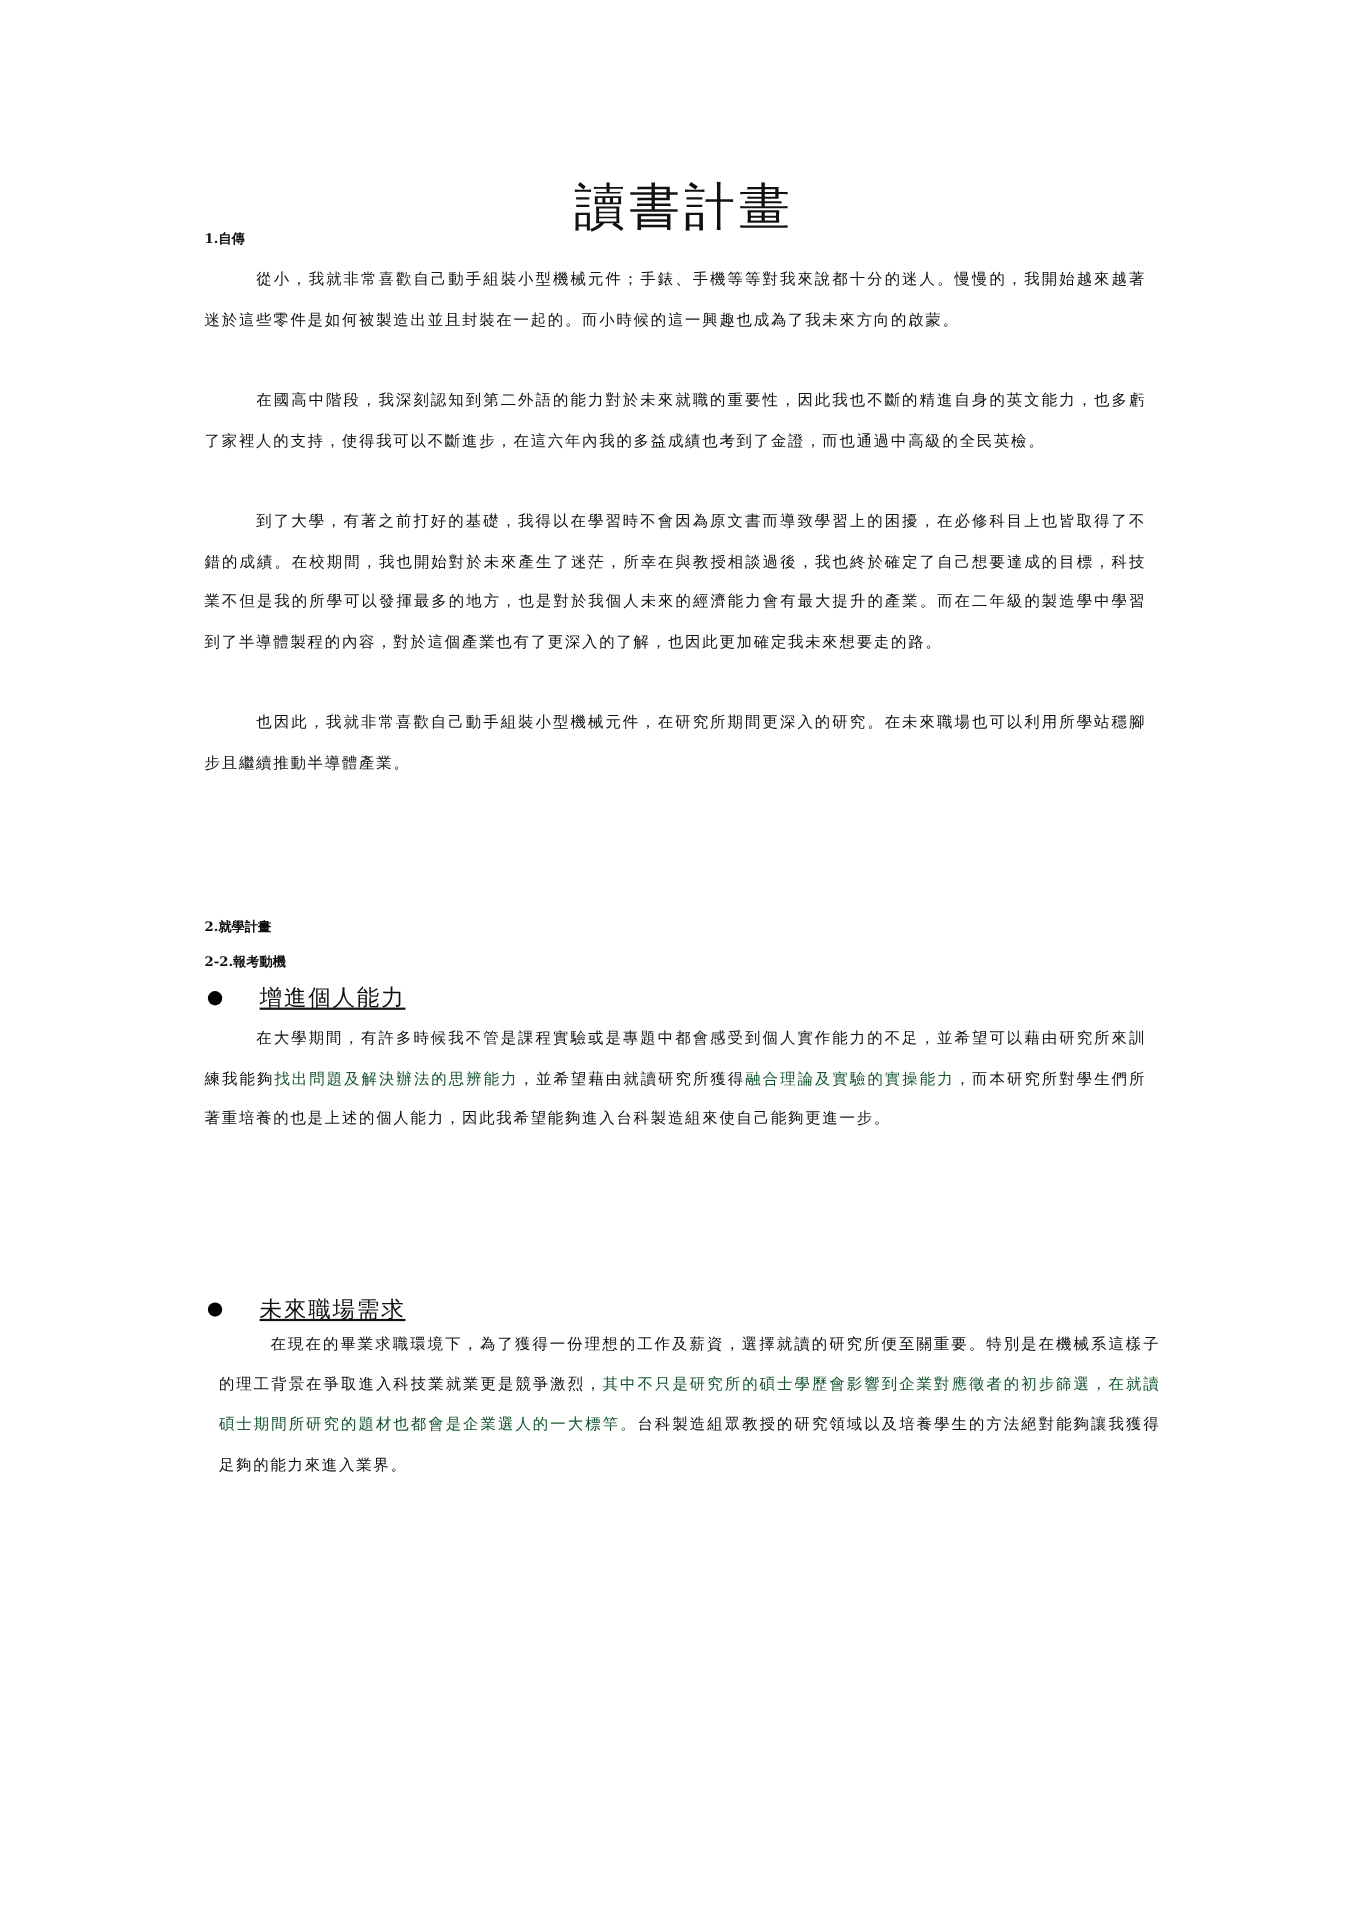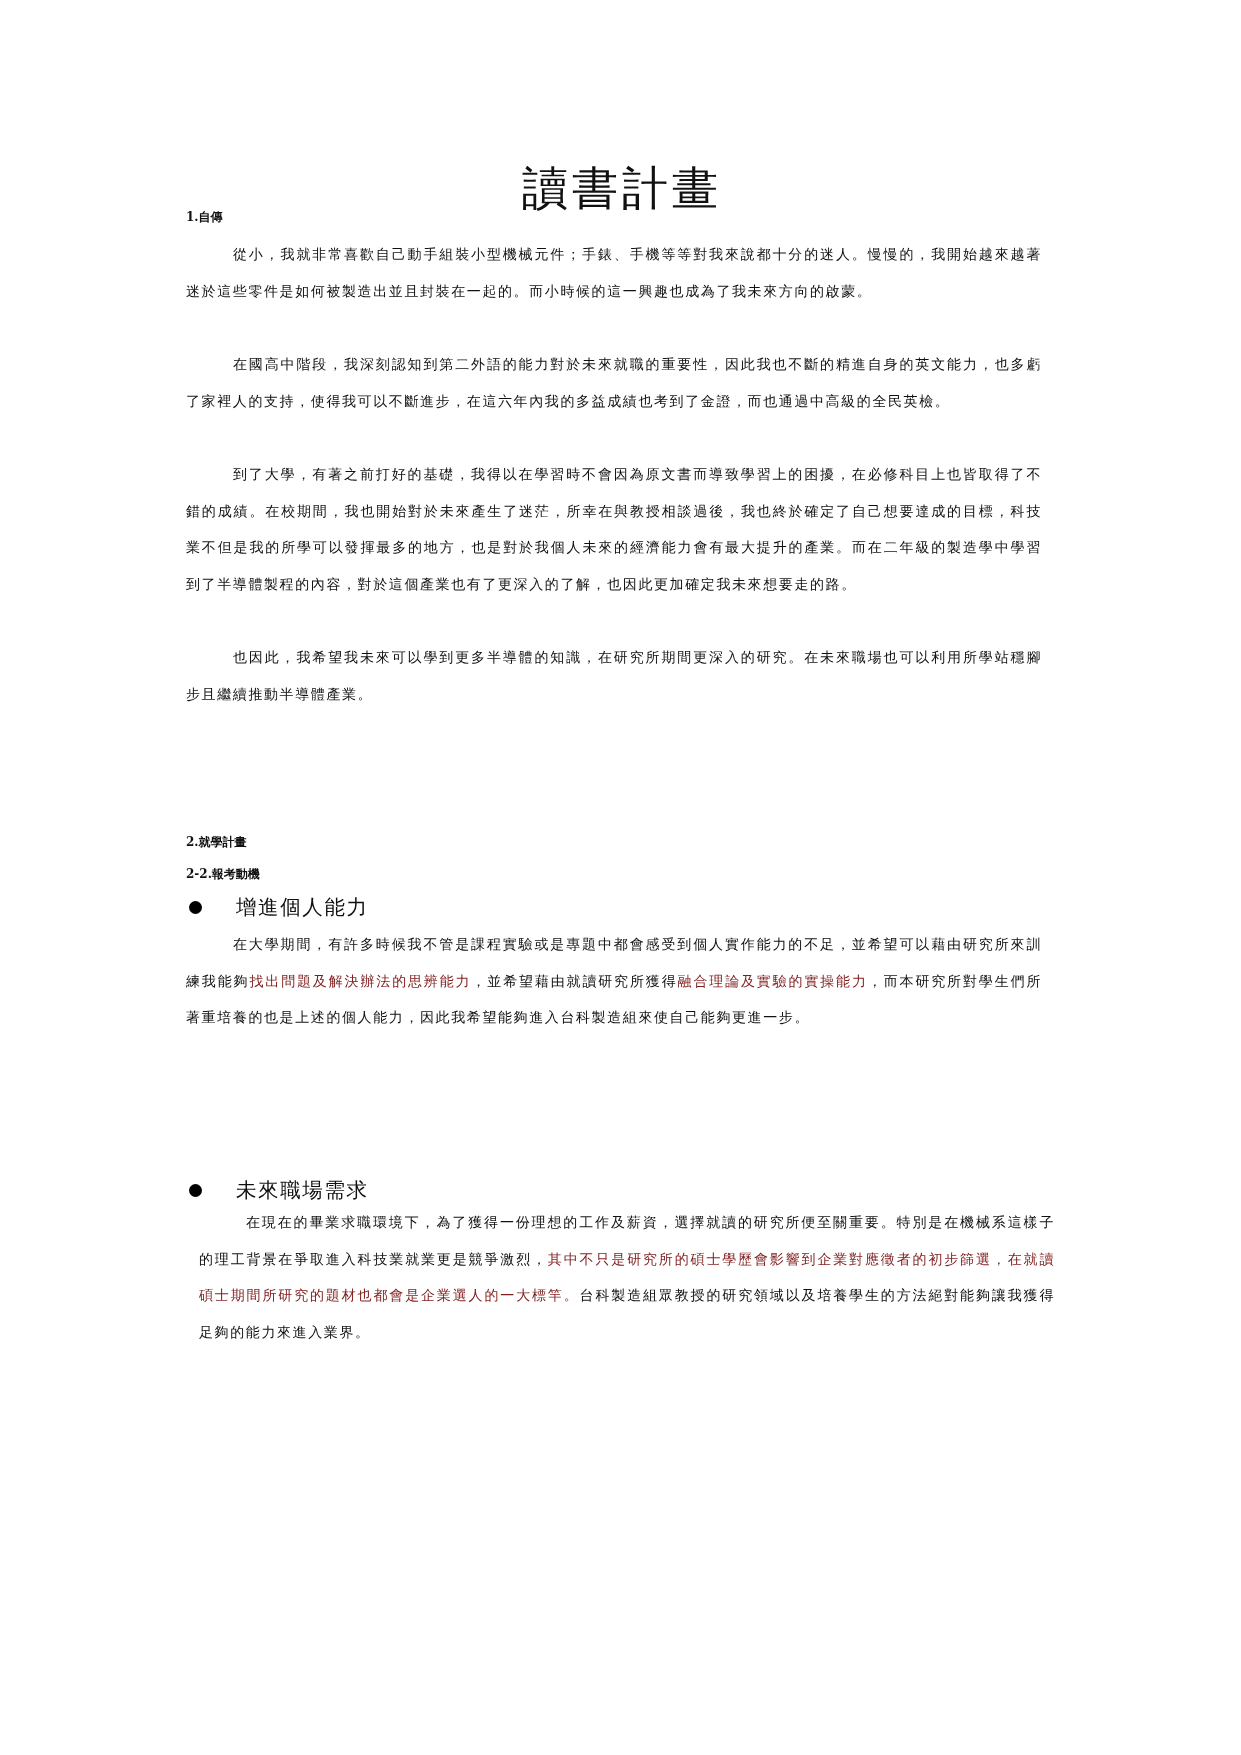--- a/index.html
+++ b/index.html
@@ -46,30 +46,31 @@
       left: 0;
       width: 856px;
       font-size: 14px;
       line-height: 36.5px;
       letter-spacing: 1.6px;
       text-align: justify;
       text-indent: 47px;
       margin: 0;
     }
     .hl {
-      color: #7f1d1d;
+      color: #14532d;
     }
     .bullet {
       position: absolute;
       left: 0;
       font-size: 20.5px;
       line-height: 28px;
       letter-spacing: 1.6px;
       display: flex;
       align-items: center;
+      text-decoration: underline;
     }
     .bullet .dot {
       width: 13px;
       height: 13px;
       border-radius: 50%;
       background: #000;
       display: inline-block;
       margin-left: 3px;
       margin-right: 34px;
     }
@@ -79,21 +80,21 @@
 
 <div class="page">
 
   <h1 class="title">讀書計畫</h1>
 
   <h2 class="heading" style="top:203px;">1.自傳</h2>
 
   <p class="para" style="top:236px;">從小，我就非常喜歡自己動手組裝小型機械元件；手錶、手機等等對我來說都十分的迷人。慢慢的，我開始越來越著迷於這些零件是如何被製造出並且封裝在一起的。而小時候的這一興趣也成為了我未來方向的啟蒙。</p>
   <p class="para" style="top:346px;">在國高中階段，我深刻認知到第二外語的能力對於未來就職的重要性，因此我也不斷的精進自身的英文能力，也多虧了家裡人的支持，使得我可以不斷進步，在這六年內我的多益成績也考到了金證，而也通過中高級的全民英檢。</p>
   <p class="para" style="top:456px;">到了大學，有著之前打好的基礎，我得以在學習時不會因為原文書而導致學習上的困擾，在必修科目上也皆取得了不錯的成績。在校期間，我也開始對於未來產生了迷茫，所幸在與教授相談過後，我也終於確定了自己想要達成的目標，科技業不但是我的所學可以發揮最多的地方，也是對於我個人未來的經濟能力會有最大提升的產業。而在二年級的製造學中學習到了半導體製程的內容，對於這個產業也有了更深入的了解，也因此更加確定我未來想要走的路。</p>
-  <p class="para" style="top:639px;">也因此，我希望我未來可以學到更多半導體的知識，在研究所期間更深入的研究。在未來職場也可以利用所學站穩腳步且繼續推動半導體產業。</p>
+  <p class="para" style="top:639px;">也因此，我就非常喜歡自己動手組裝小型機械元件，在研究所期間更深入的研究。在未來職場也可以利用所學站穩腳步且繼續推動半導體產業。</p>
 
   <h2 class="heading" style="top:828px;text-align:center;">2.就學計畫</h2>
   <h3 class="heading" style="top:860px;">2-2.報考動機</h3>
 
   <div class="bullet" style="top:893px;">
     <span class="dot"></span>
     <span>增進個人能力</span>
   </div>
 
   <p class="para" style="top:926px;"><span>在大學期間，有許多時候我不管是課程實驗或是專題中都會感受到個人實作能力的不足，並希望可以藉由研究所來訓練我能夠</span><span class="hl">找出問題及解決辦法的思辨能力</span><span>，並希望藉由就讀研究所獲得</span><span class="hl">融合理論及實驗的實操能力</span><span>，而本研究所對學生們所著重培養的也是上述的個人能力，因此我希望能夠進入台科製造組來使自己能夠更進一步。</span></p>

